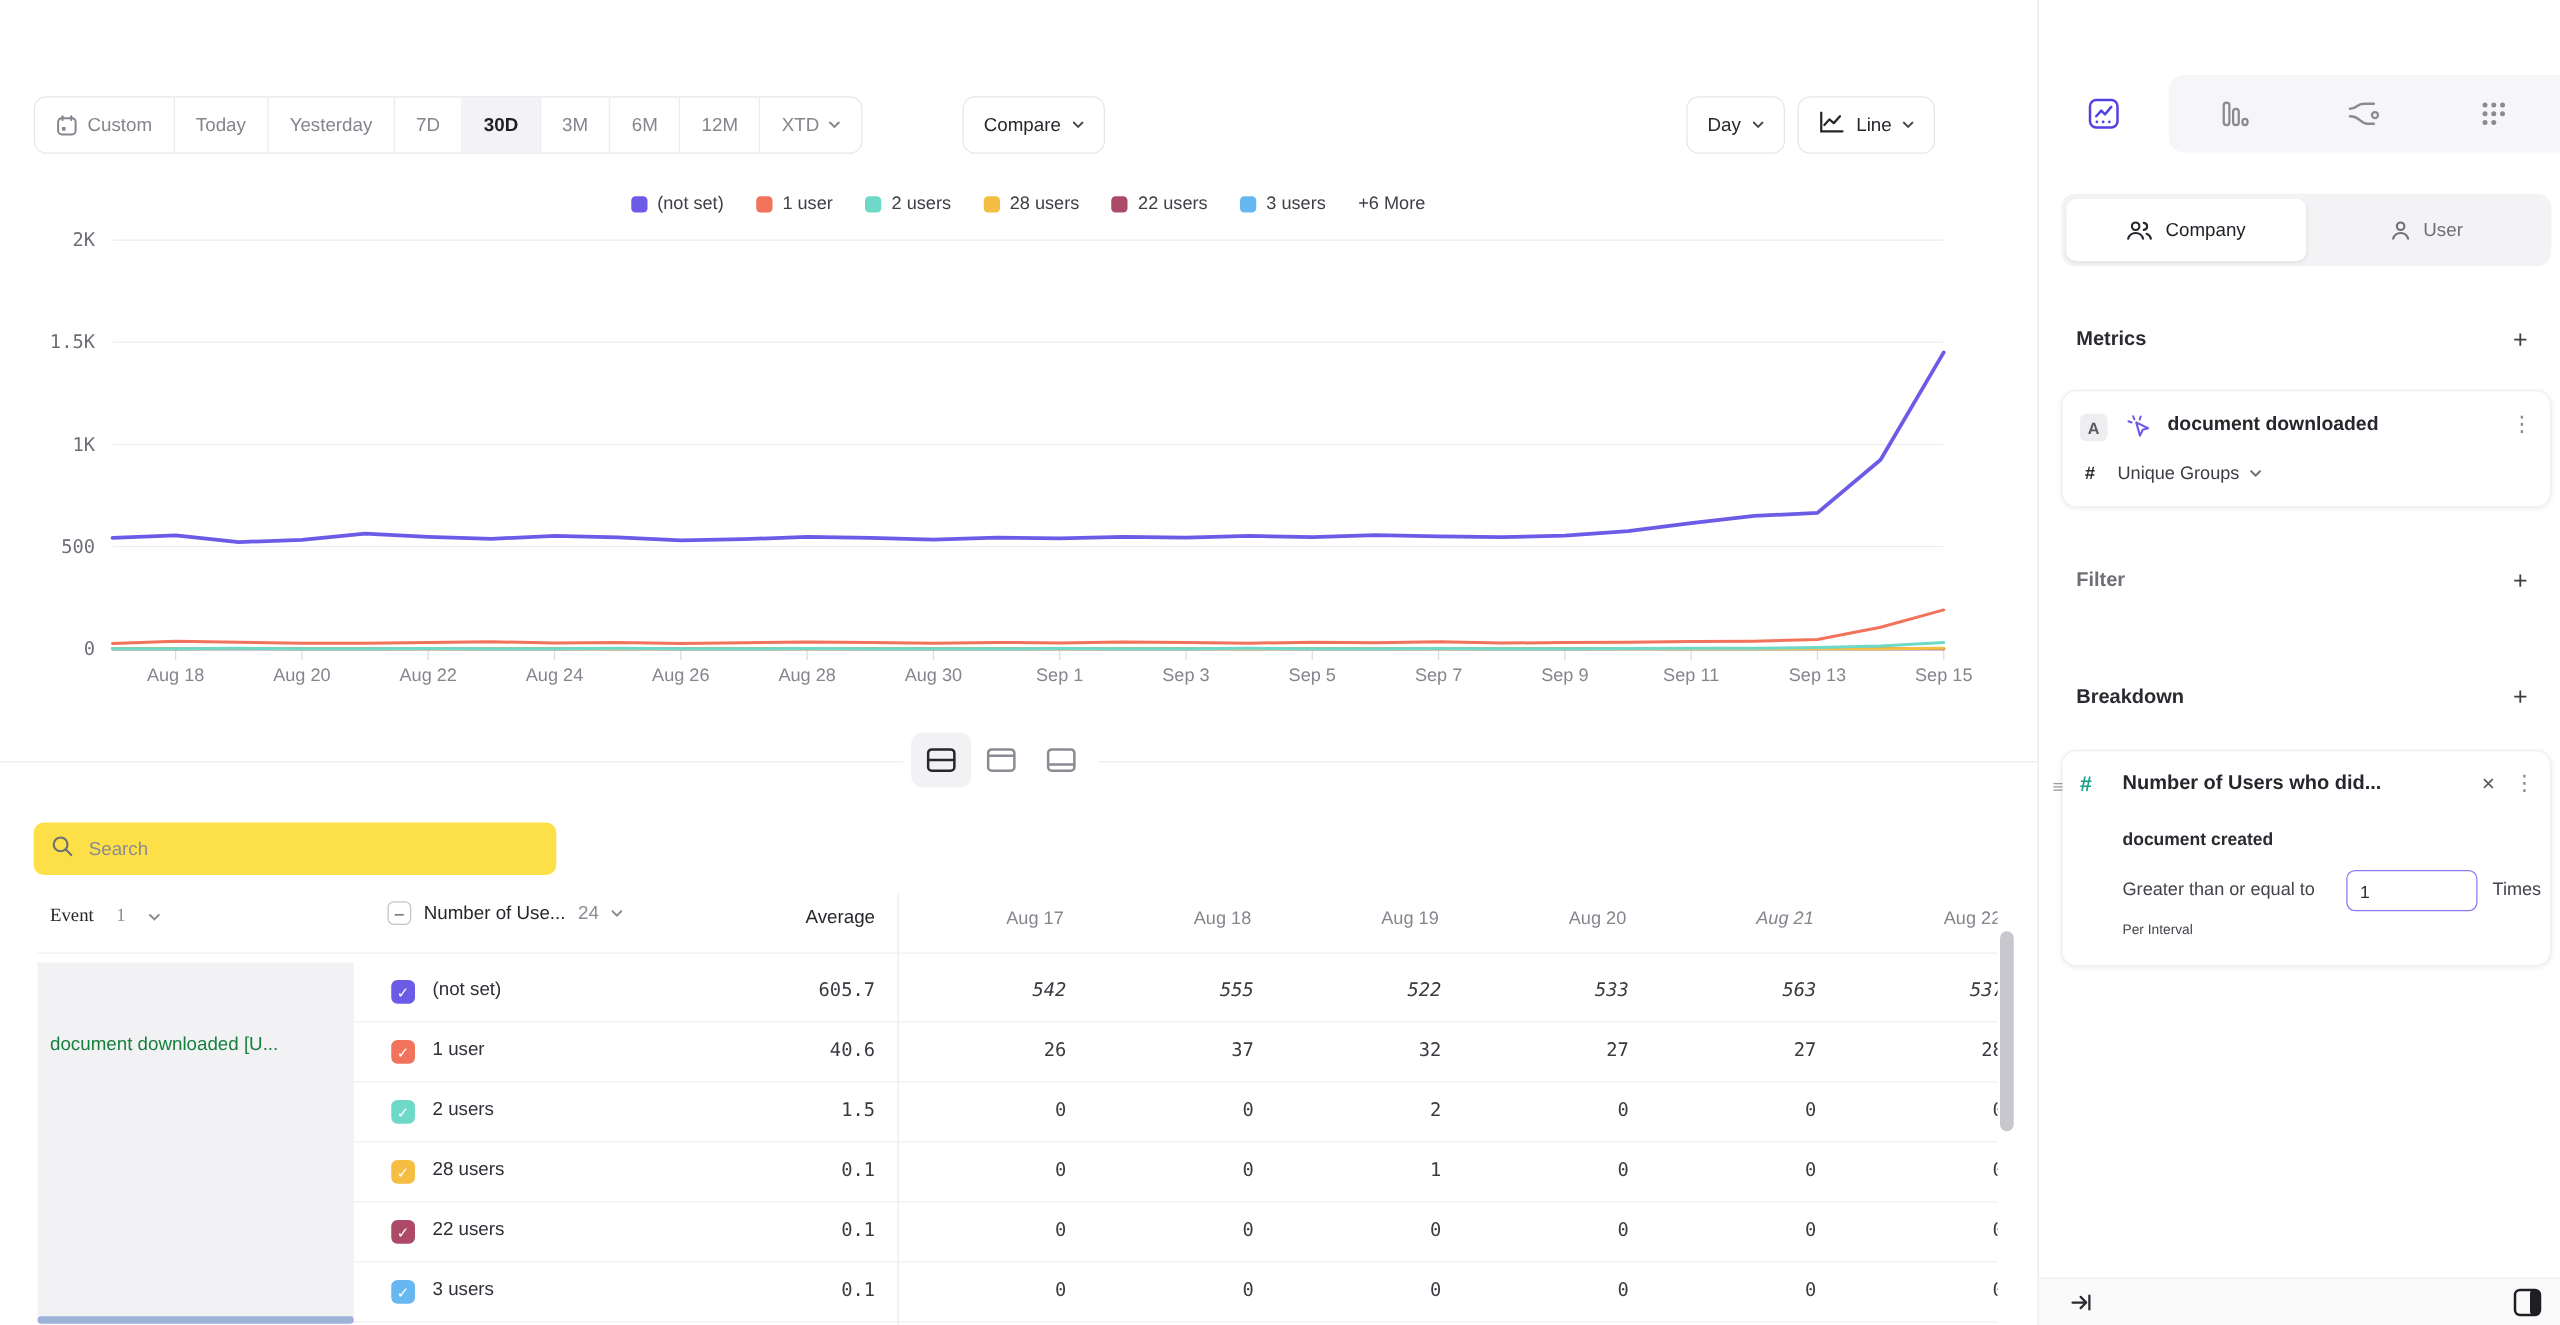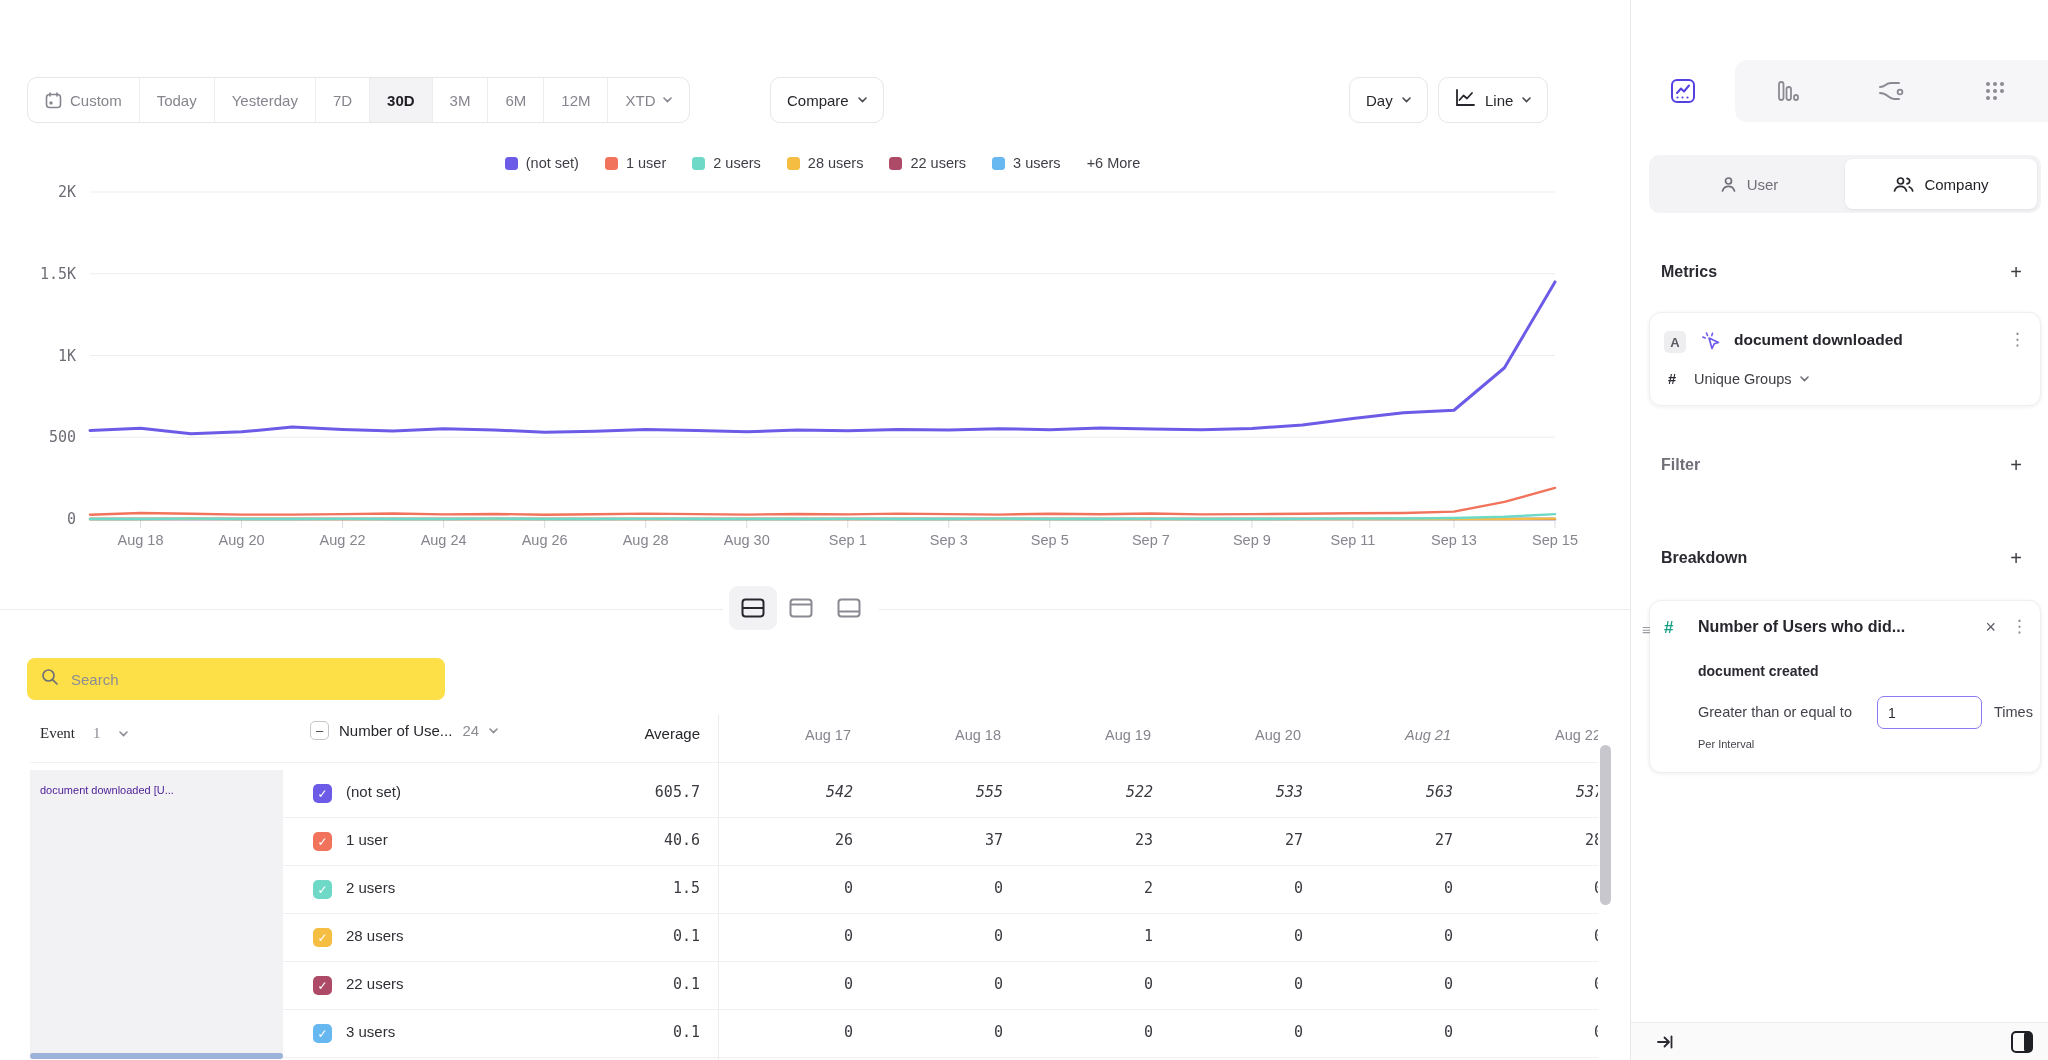--- a/index.html
+++ b/index.html
@@ -48,21 +48,21 @@
   .gray { color:#8c8c94; }
   .table-head { position:absolute; left:0; top:715px; width:1630px; height:48px; }
   .event-head { position:absolute; left:40px; top:10px; display:flex; align-items:center; gap:18px;font-family:Liberation Serif, serif; }
   .group-head { position:absolute; left:310px; top:6px; display:flex; align-items:center; gap:10px; }
   .avg-head { position:absolute; left:560px; top:10px; width:140px; text-align:right; }
   .head-sep { position:absolute; left:30px; top:762px; width:1568px; height:1px; background:#f0f0f2; }
   .col-divider { position:absolute; left:718px; top:715px; width:1px; height:345px; background:#ececef; }
   .dates-clip { position:absolute; left:718px; width:880px; overflow:hidden; height:48px; }
   .date-cell { position:absolute; top:12px; width:150px; text-align:center; font-size:14.5px; color:#85858e; }
   .event-sel { position:absolute; left:30px; top:770px; width:253px; height:288px; background:#f2f2f4; }
-  .event-name { position:absolute; left:40px; top:784px; font-size:11px; color:#4c1d95; white-space:nowrap;
+  .event-name { position:absolute; left:40px; top:827px; font-size:15px; color:#15803d; white-space:nowrap;
     overflow:hidden; width:225px; }
   .t-row { position:absolute; left:0; width:1598px; height:48px; }
   .t-row .sep { position:absolute; left:283px; right:0; bottom:0; height:1px; background:#f0f0f2; }
   .cb { position:absolute; left:313px; top:14px; width:19px; height:19px; border-radius:5px;
     display:flex; align-items:center; justify-content:center; color:#fff; font-size:12px; }
   .cb-ind { width:19px; height:19px; border-radius:5px; border:1.5px solid #c4c4cb; color:#3a3a41;
     display:flex; align-items:center; justify-content:center; font-size:13px; background:#fff; }
   .r-label { position:absolute; left:346px; top:13px; font-size:15px; color:#2f2f36; }
   .r-avg { position:absolute; left:560px; top:13px; width:140px; text-align:right; font-size:15px; color:#3a3a41; }
   .v-cell { position:absolute; top:13px; width:150px; padding-right:50px; text-align:right; font-size:15px; color:#3a3a41; }
@@ -338,21 +338,21 @@
         </span>
         <span class="sep"></span>
       </div>
       <div class="t-row" style="top: 818px;">
         <span class="cb" style="background:#F2735B">✓</span>
         <span class="r-label">1 user</span>
         <span class="r-avg mono">40.6</span>
         <span class="dates-clip" style="top:0;">
           <span class="v-cell mono" style="left:35px">26</span>
           <span class="v-cell mono" style="left:185px">37</span>
-          <span class="v-cell mono" style="left:335px">23</span>
+          <span class="v-cell mono" style="left:335px">32</span>
           <span class="v-cell mono" style="left:485px">27</span>
           <span class="v-cell mono" style="left:635px">27</span>
           <span class="v-cell mono" style="left:785px">28</span>
         </span>
         <span class="sep"></span>
       </div>
       <div class="t-row" style="top: 866px;">
         <span class="cb" style="background:#6FD9C8">✓</span>
         <span class="r-label">2 users</span>
         <span class="r-avg mono">1.5</span>
@@ -446,35 +446,35 @@
           <circle cx="19" cy="5" r="2" fill="#8a8a92"></circle>
         <circle cx="5" cy="12" r="2" fill="#8a8a92"></circle>
           <circle cx="12" cy="12" r="2" fill="#8a8a92"></circle>
           <circle cx="19" cy="12" r="2" fill="#8a8a92"></circle>
         <circle cx="5" cy="19" r="2" fill="#8a8a92"></circle>
           <circle cx="12" cy="19" r="2" fill="#8a8a92"></circle>
       </svg>
     </div>
 
     <div class="seg">
-      <div class="seg-opt">
-        <svg width="17" height="17" viewBox="0 0 17 17">
-            <circle cx="8.5" cy="5" r="3" stroke="#6f6f78" stroke-width="1.7" fill="none"></circle>
-            <path d="M2.5 15c1-3.4 3.2-4.6 6-4.6s5 1.2 6 4.6" stroke="#6f6f78" stroke-width="1.7" fill="none" stroke-linecap="round"></path>
-          </svg>
-        <span>User</span>
-      </div>
       <div class="seg-opt selected">
         <svg width="21" height="17" viewBox="0 0 21 17">
             <circle cx="7.5" cy="5" r="3" stroke="#26262c" stroke-width="1.7" fill="none"></circle>
             <path d="M1.5 15c1-3.4 3.2-4.6 6-4.6s5 1.2 6 4.6" stroke="#26262c" stroke-width="1.7" fill="none" stroke-linecap="round"></path>
             <path d="M14 2.3c1.7.3 2.7 1.4 2.7 2.8S15.7 7.6 14 7.9" stroke="#26262c" stroke-width="1.7" fill="none" stroke-linecap="round"></path>
             <path d="M16.3 11c1.9.7 3 2 3.4 4" stroke="#26262c" stroke-width="1.7" fill="none" stroke-linecap="round"></path>
           </svg>
         <span>Company</span>
+      </div>
+      <div class="seg-opt">
+        <svg width="17" height="17" viewBox="0 0 17 17">
+            <circle cx="8.5" cy="5" r="3" stroke="#6f6f78" stroke-width="1.7" fill="none"></circle>
+            <path d="M2.5 15c1-3.4 3.2-4.6 6-4.6s5 1.2 6 4.6" stroke="#6f6f78" stroke-width="1.7" fill="none" stroke-linecap="round"></path>
+          </svg>
+        <span>User</span>
       </div>
     </div>
 
     <div class="sb-section-head" style="top:262px;">
       <span class="t16">Metrics</span>
       <span class="plus">+</span>
     </div>
 
     <div class="card" style="top:312px; height:94px;">
       <div style="position:absolute; left:14px; top:18px;" class="badge-a">A</div>

